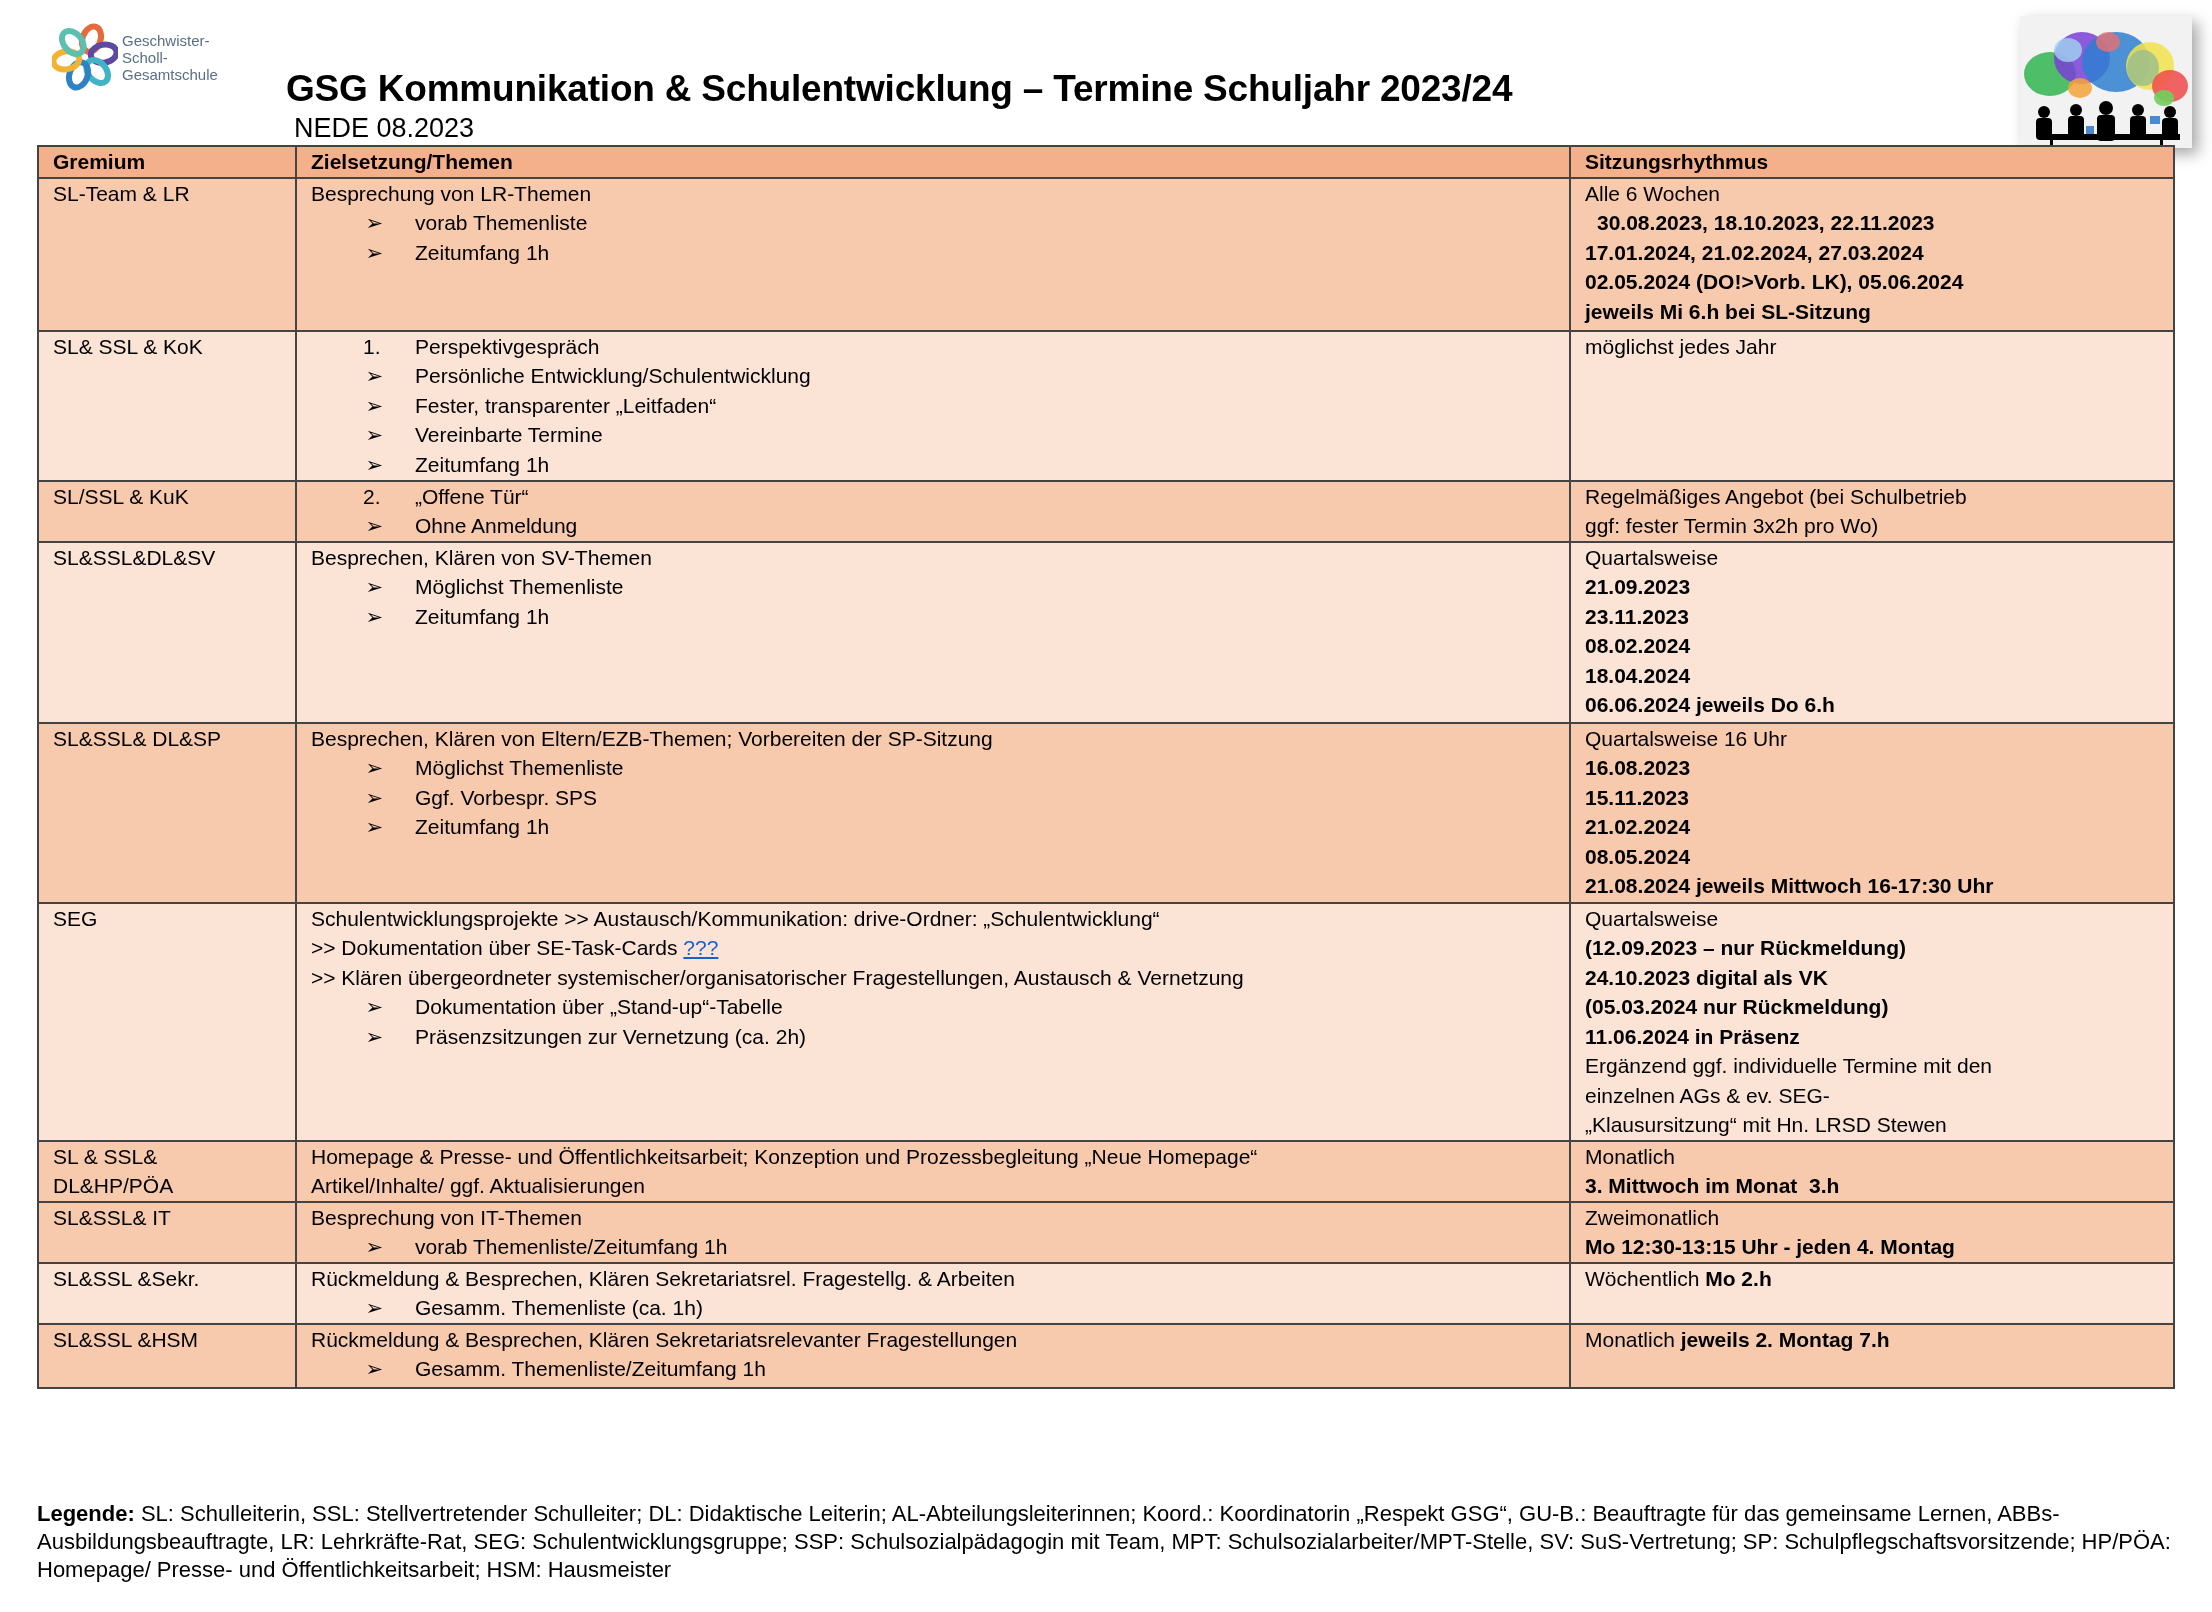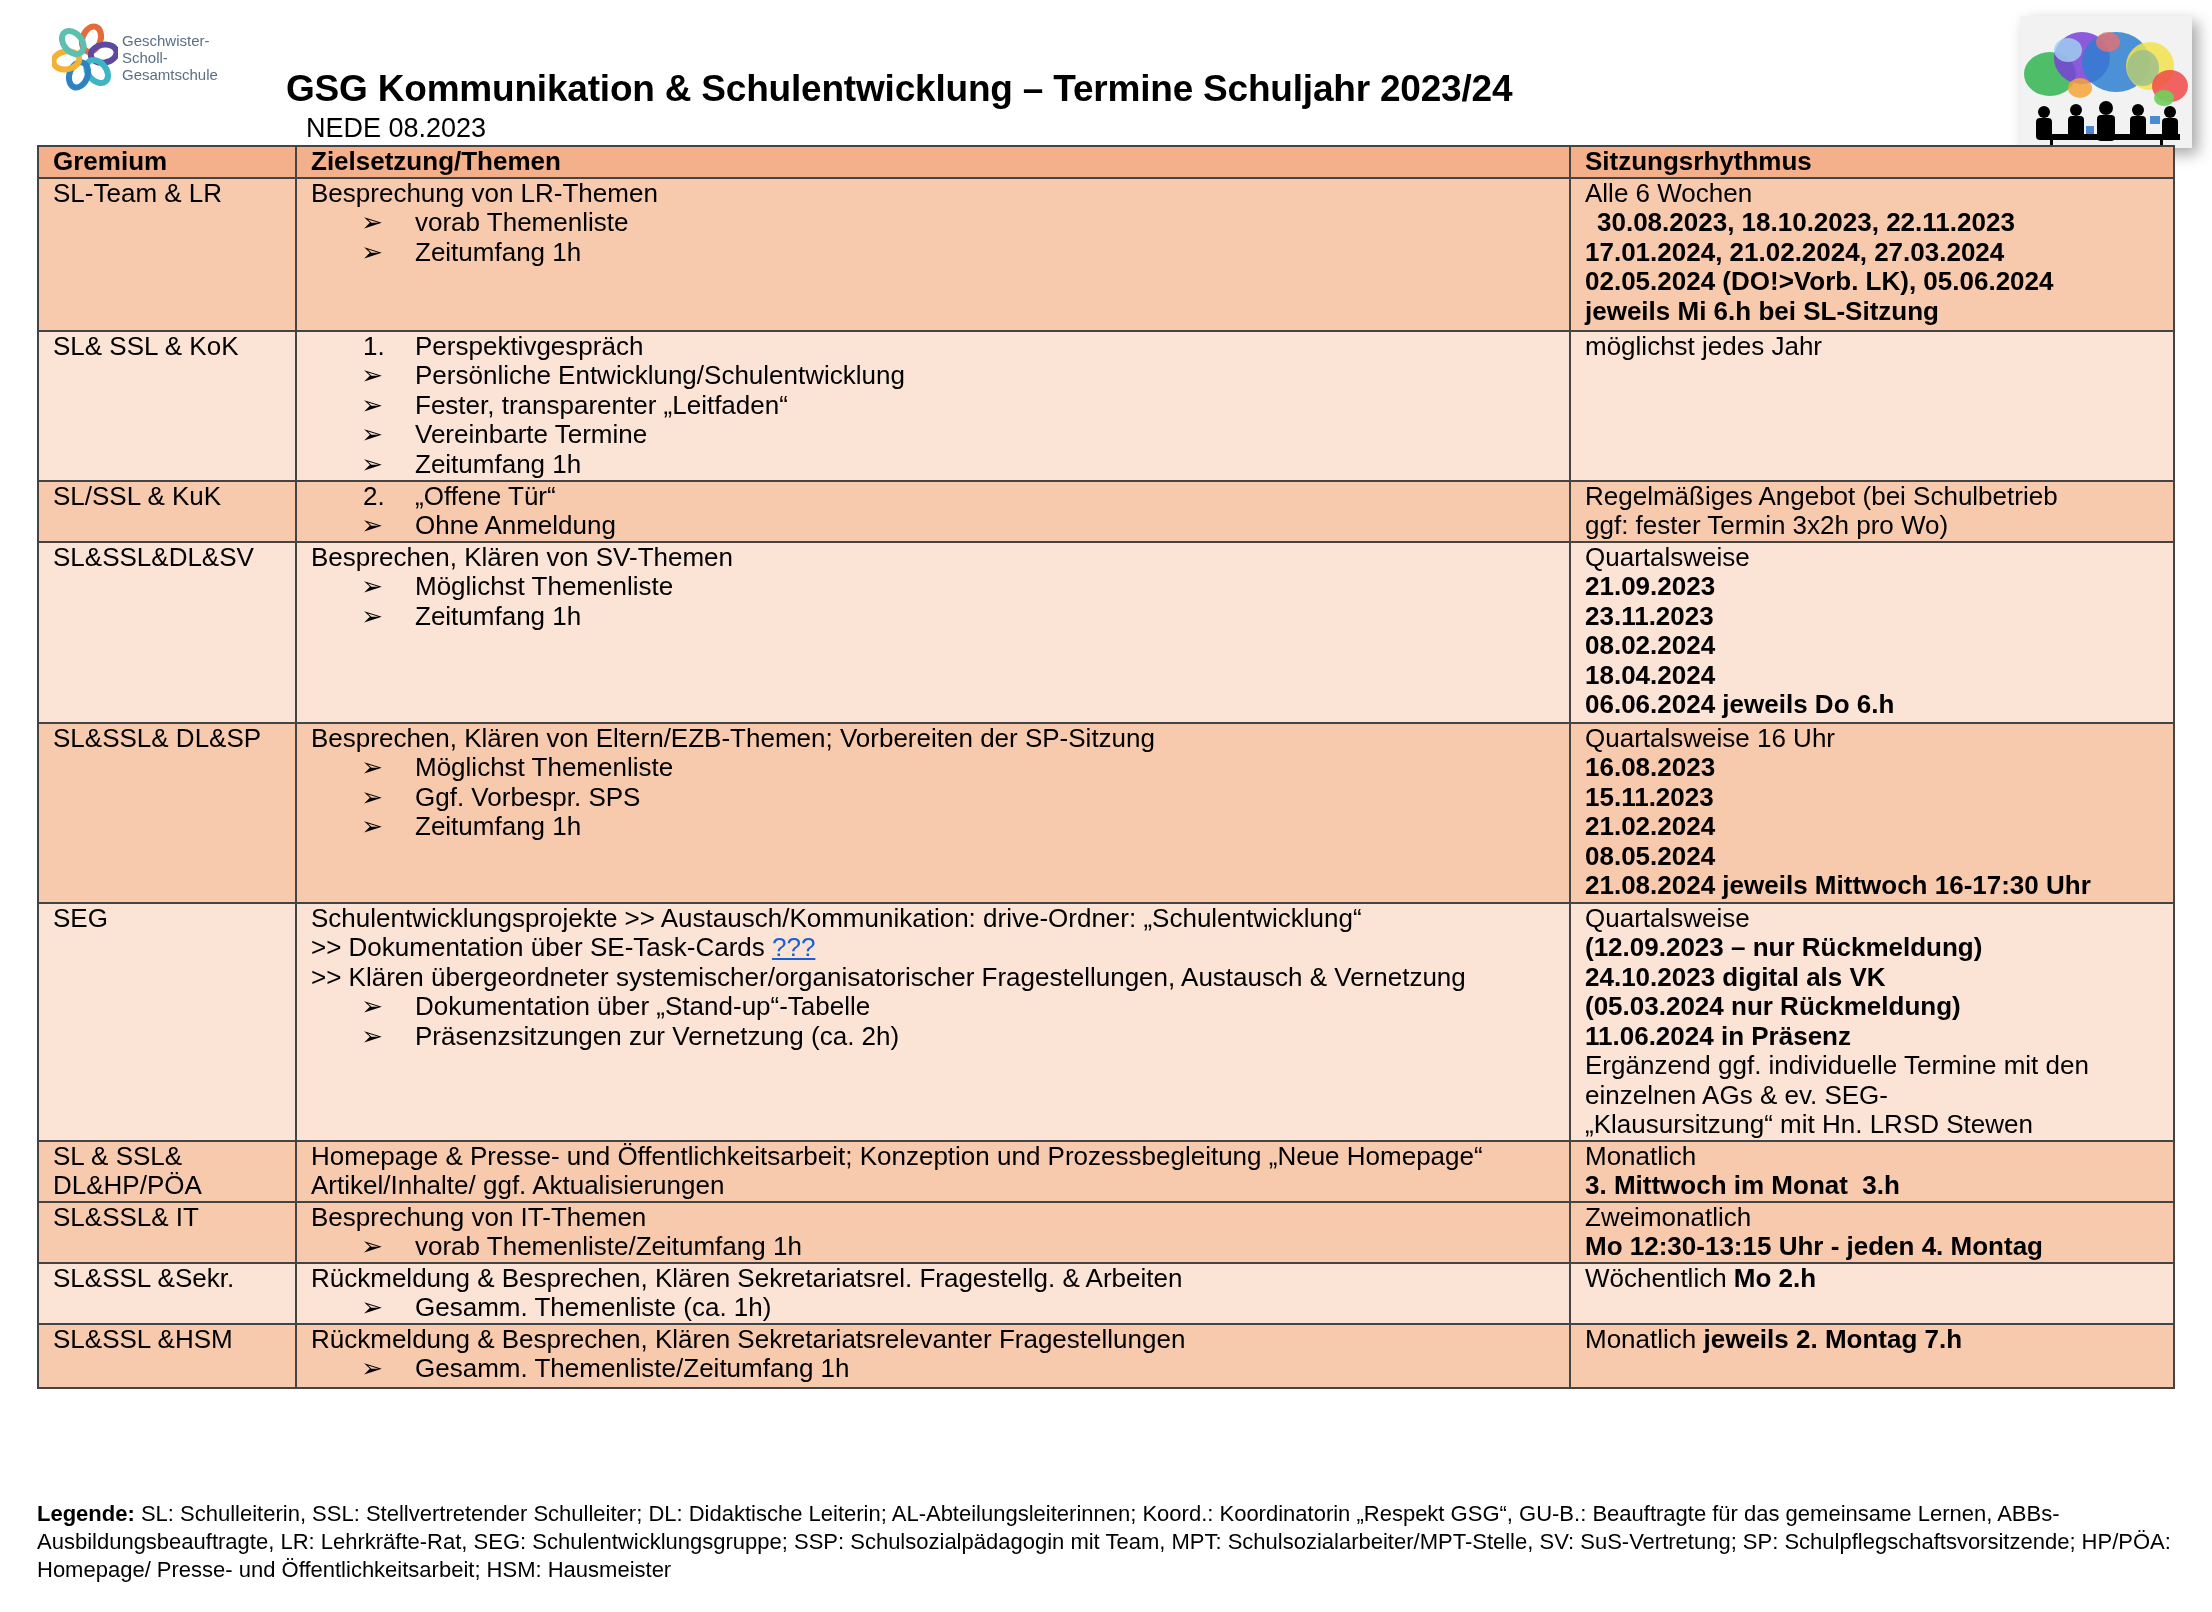--- a/index.html
+++ b/index.html
@@ -3,25 +3,25 @@
 <meta charset="utf-8">
 <style>
   html, body { margin:0; padding:0; background:#ffffff; }
   body { width:2212px; height:1612px; position:relative; overflow:hidden;
          font-family:"Liberation Sans", sans-serif; color:#000; }
   .logo { position:absolute; left:52px; top:22px; width:200px; height:72px; }
   .logo svg { position:absolute; left:0; top:0; }
   .logo-text { position:absolute; left:70px; top:10px; font-size:15px; line-height:17px; color:#5a6f86; }
   .logo-text div { white-space:nowrap; }
   .title { position:absolute; left:286px; top:68px; font-size:37px; font-weight:bold; letter-spacing:-0.2px; white-space:nowrap; }
-  .subtitle { position:absolute; left:306px; top:113px; font-size:27px; white-space:nowrap; }
+  .subtitle { position:absolute; left:294px; top:113px; font-size:27px; white-space:nowrap; }
   .meeting-pic { position:absolute; left:2020px; top:16px; width:172px; height:132px; background:#eeeeee;
                  box-shadow:6px 6px 14px rgba(0,0,0,0.35); overflow:hidden; }
   table.sched { position:absolute; left:37px; top:145px; width:2138px; border-collapse:collapse; table-layout:fixed; }
-  table.sched td, table.sched th { border:2px solid #444; vertical-align:top; padding:0 14px; font-size:26px; line-height:29.5px; text-align:left; }
+  table.sched td, table.sched th { border:2px solid #444; vertical-align:top; padding:0 14px; font-size:21px; line-height:29.5px; text-align:left; }
   table.sched th { background:#F4B08A; font-weight:bold; height:29px; }
   tr.odd td { background:#F7C9AD; }
   tr.even td { background:#FBE3D6; }
   .col1 { width:258px; } .col2 { width:1274px; }
   .item { display:flex; }
   .bul { width:104px; flex:0 0 104px; text-align:right; padding-right:32px; box-sizing:border-box; }
   .num { width:104px; flex:0 0 104px; padding-left:52px; box-sizing:border-box; }
   .b { font-weight:bold; }
   a.link { color:#1a5fd0; text-decoration:underline; }
   .legend { position:absolute; left:37px; top:1500px; width:2140px; font-size:22px; line-height:28px; }

